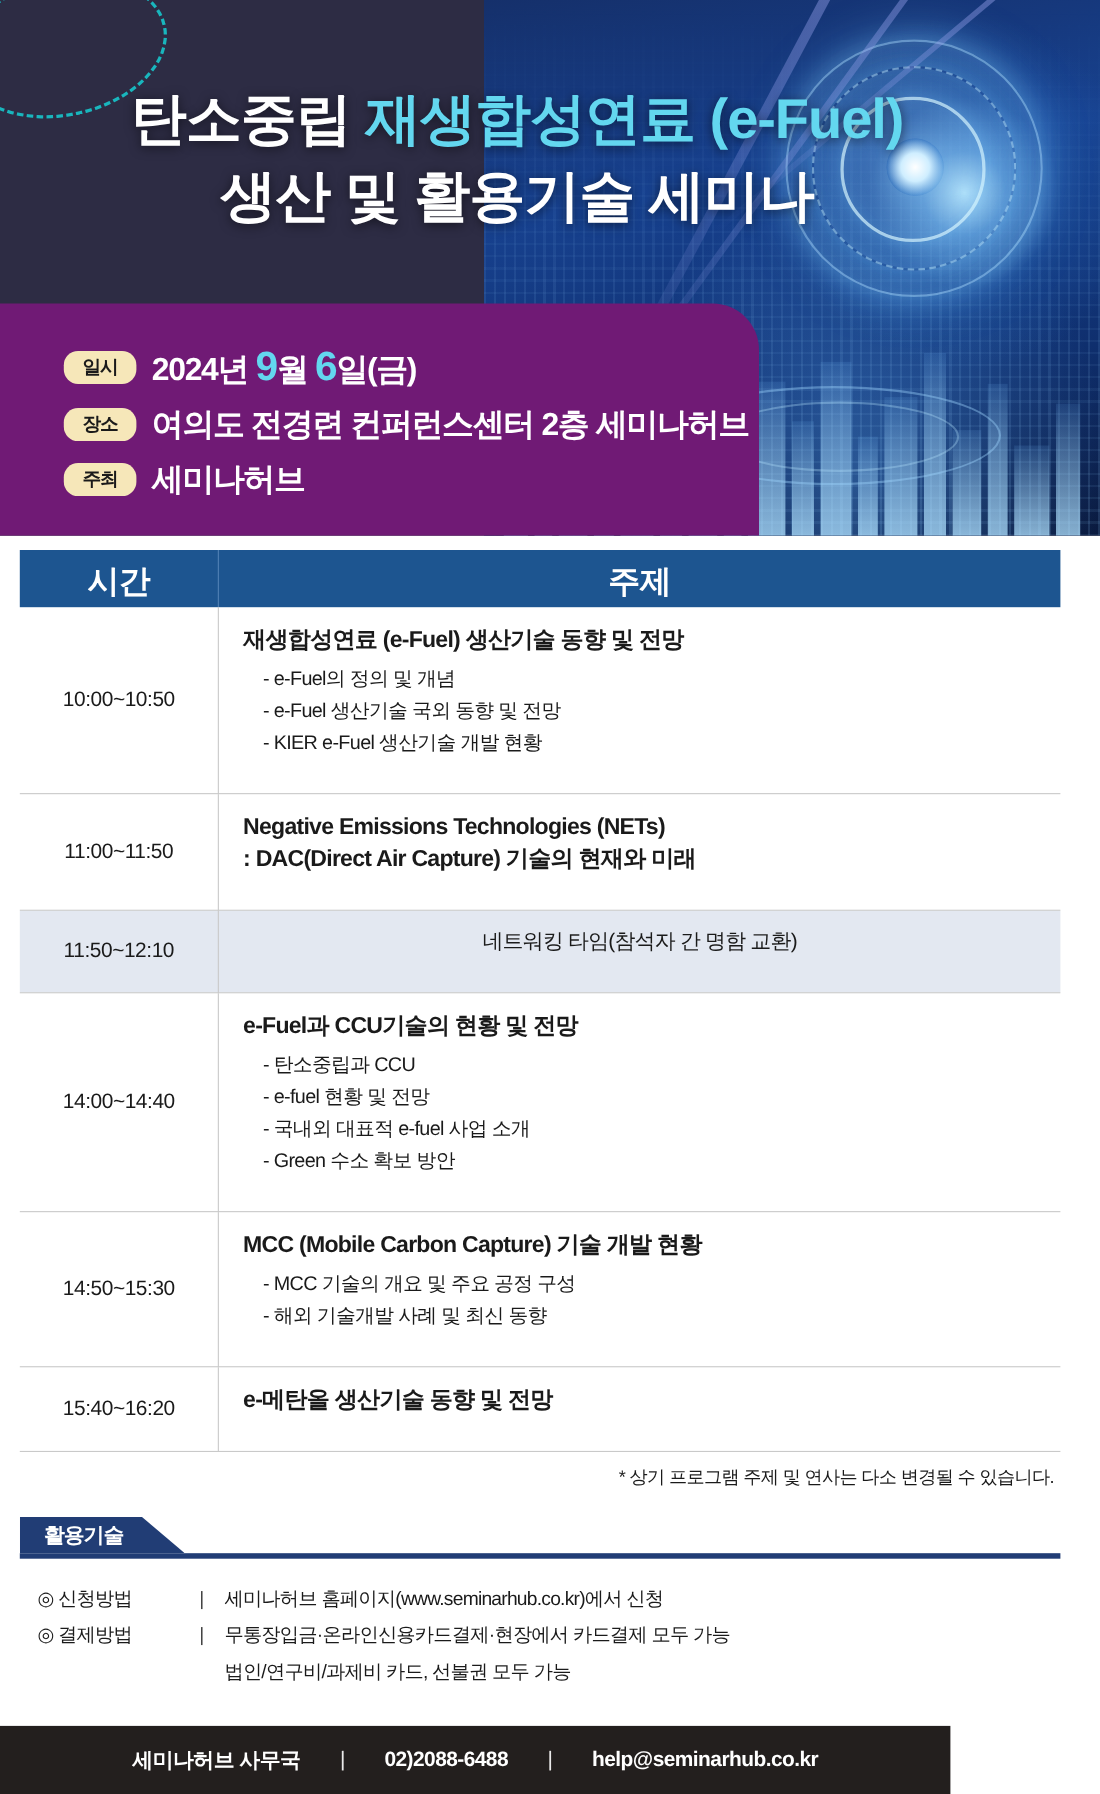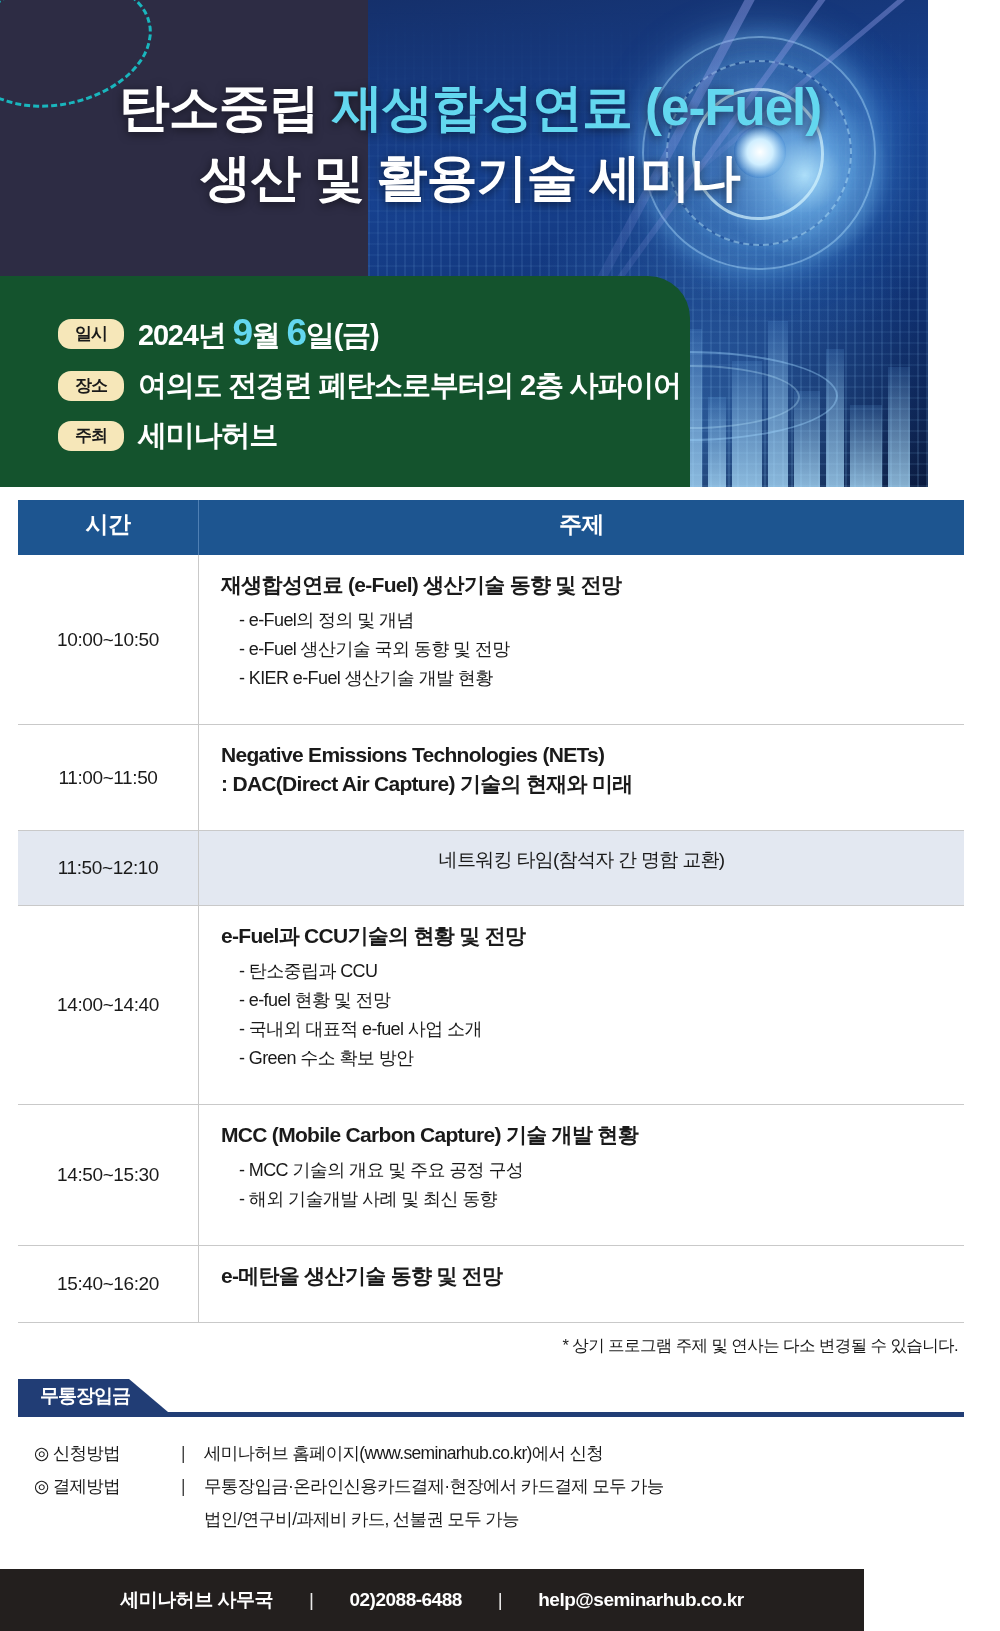--- a/index.html
+++ b/index.html
@@ -6,21 +6,21 @@
   body{
     width:1000px;height:1631px;
     background:#ffffff;
     font-family:"Liberation Sans","DejaVu Sans",sans-serif;
     overflow:hidden;
     position:relative;
   }
 
   
   .hero{
-    position:relative;width:928px;height:487px;
+    position:relative;width:1000px;height:487px;
     background:#2d2c44;
     overflow:hidden;
   }
   .hero-photo{
     position:absolute;right:0;top:0;width:560px;height:487px;
     background:
       radial-gradient(circle at 78% 36%, rgba(190,235,255,.95) 0%, rgba(120,195,255,.55) 7%, rgba(40,110,200,.25) 16%, rgba(0,0,0,0) 30%),
       radial-gradient(ellipse at 62% 88%, rgba(90,170,250,.38) 0%, rgba(0,0,0,0) 45%),
       linear-gradient(170deg,#15306b 0%,#17418f 35%,#0f2f6e 70%,#09183c 100%);
   }
@@ -60,38 +60,38 @@
   .hero-title{position:absolute;left:0;top:78px;width:940px;text-align:center;z-index:5;}
   .t-line{font-weight:bold;letter-spacing:-1px;line-height:1.18;}
   .t1{font-size:51px;}
   .t2{font-size:51px;margin-top:10px;}
   .tw{color:#ffffff;text-shadow:0 2px 10px rgba(0,0,0,.55);}
   .tc{color:#63d7ef;text-shadow:0 2px 10px rgba(0,0,0,.55);}
 
   
   .info-panel{
     position:absolute;left:0;top:276px;width:690px;height:211px;
-    background:#14532d;border-top-right-radius:42px;z-index:6;
+    background:#701a75;border-top-right-radius:42px;z-index:6;
   }
   .info-rows{position:absolute;left:58px;top:36px;}
   .info-row{display:flex;align-items:center;margin-bottom:10px;}
   .badge{
     display:inline-block;background:#f6e7b9;color:#1a1a1a;
     font-size:17px;font-weight:bold;border-radius:13px;
     padding:3px 13px 4px;margin-right:14px;letter-spacing:-1px;min-width:40px;text-align:center;
   }
   .info-text{color:#ffffff;font-size:29px;font-weight:bold;letter-spacing:-1.2px;white-space:nowrap;}
   .big-n{color:#63d7ef;font-size:37px;font-weight:bold;}
 
   
   .prog{position:absolute;left:18px;top:500px;width:946px;}
   table{border-collapse:collapse;width:946px;table-layout:fixed;}
   thead th{
-    background:#1d5590;color:#ffffff;font-size:23px;font-weight:bold;
-    padding:9px 0 15px;letter-spacing:-.5px;
+    background:#1d5590;color:#ffffff;font-size:29px;font-weight:bold;
+    padding:9px 0 3px;letter-spacing:-.5px;
   }
   thead th.c-time{width:180px;border-right:1px solid #4f80b4;}
   tbody td{
     border-bottom:1px solid #c9c9c9;
     vertical-align:middle;
     color:#1a1a1a;
   }
   td.time{
     width:180px;text-align:center;font-size:19px;letter-spacing:-.4px;
     border-right:1px solid #c9c9c9;padding:14px 0;
@@ -185,21 +185,21 @@
   <div class="info-panel">
     <div class="info-rows">
 
       <div class="info-row">
         <span class="badge">일시</span>
         <span class="info-text"><span>2024년</span>&nbsp;<span class="big-n">9</span><span>월</span>&nbsp;<span class="big-n">6</span><span>일(금)</span></span>
       </div>
 
       <div class="info-row">
         <span class="badge">장소</span>
-        <span class="info-text">여의도 전경련 폐탄소로부터의 2층 사파이어</span>
+        <span class="info-text">여의도 전경련 컨퍼런스센터 2층 세미나허브</span>
       </div>
 
       <div class="info-row">
         <span class="badge">주최</span>
         <span class="info-text">세미나허브</span>
       </div>
 
     </div>
   </div>
 </div>
@@ -264,21 +264,21 @@
             <div class="topic-head">e-메탄올 생산기술 동향 및 전망</div>
           </td>
         </tr>
       </tbody>
   </table>
   <div class="note">* 상기 프로그램 주제 및 연사는 다소 변경될 수 있습니다.</div>
 </div>
 
 <div class="reg">
   <div class="reg-tabwrap">
-    <div class="reg-tab">무통장입금</div>
+    <div class="reg-tab">활용기술</div>
     <div class="reg-rule"></div>
   </div>
   <div class="reg-body" id="reg-body">
       <div class="reg-line">
         <span class="reg-key">◎ 신청방법</span>
         <span class="reg-sep">|</span>
         <span class="reg-val">세미나허브 홈페이지(www.seminarhub.co.kr)에서 신청</span>
       </div>
       <div class="reg-line">
         <span class="reg-key">◎ 결제방법</span>

